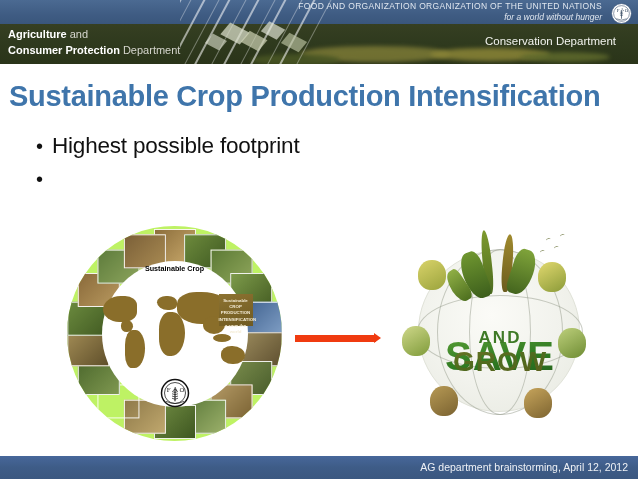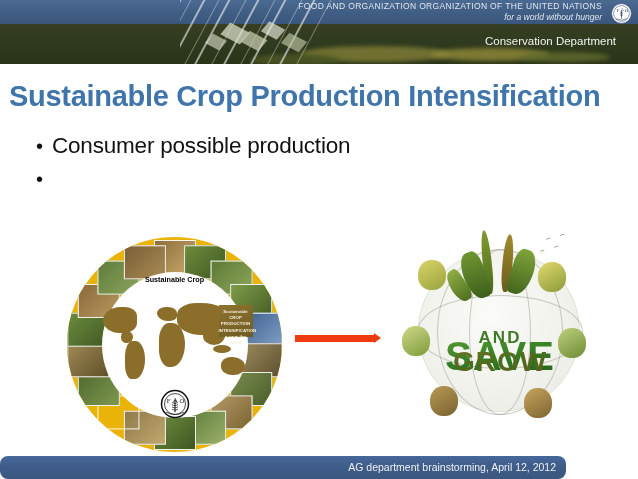--- a/index.html
+++ b/index.html
@@ -158,25 +158,25 @@
   .graphics {
     position: absolute;
     left: 0; top: 222px;
     width: 638px;
     height: 232px;
   }
 
   
   .collage {
     position: absolute;
-    left: 67px; top: 15px;
+    left: 67px; top: 4px;
     width: 215px; height: 215px;
     border-radius: 50%;
     overflow: hidden;
-    background: #eab308;
+    background: #bef264;
   }
   .collage-ring {
     position: absolute;
     inset: 0;
     border-radius: 50%;
   }
   .ph {
     position: absolute;
     left: 50%; top: 50%;
     width: 42px;
@@ -327,24 +327,23 @@
     width: 5px; height: 3px;
     border-top: 1.2px solid #9aa07a;
     border-radius: 50%;
     transform: rotate(-15deg);
   }
 
   
   .footer {
     position: absolute;
     left: 0; bottom: 0;
-    width: 566px;
+    width: 638px;
     height: 23px;
     background: linear-gradient(180deg,#47679a 0%, #3e5c87 50%, #3b5780 100%);
-    border-radius: 8px;
   }
   .footer-text {
     position: absolute;
     right: 10px; top: 5px;
     color: #eef1f6;
     font-size: 10.5px;
   }
 </style>
 </head>
 <body>
@@ -389,30 +388,38 @@
       <circle cx="20" cy="20" r="19" fill="#ffffff" stroke="#3a567c" stroke-width="1.5"></circle>
       <circle cx="20" cy="20" r="15" fill="none" stroke="#2b4161" stroke-width="1"></circle>
       <text x="11" y="18" font-family="Liberation Serif, serif" font-size="9" fill="#1f3550">F</text>
       <text x="18" y="16" font-family="Liberation Serif, serif" font-size="9" fill="#1f3550">A</text>
       <text x="26" y="18" font-family="Liberation Serif, serif" font-size="9" fill="#1f3550">O</text>
       <path d="M20 14 L20 30" stroke="#1f3550" stroke-width="1.3"></path>
       <path d="M17 17 q3 2 6 0 M17 20 q3 2 6 0 M17 23 q3 2 6 0" stroke="#1f3550" stroke-width="1" fill="none"></path>
       <path d="M10 30 q10 5 20 0" stroke="#1f3550" stroke-width="1" fill="none"></path>
     </svg>
 
+    <div class="dept">
+      <div>
+        <b>Agriculture</b><span class="light"> and</span>
+      </div>
+      <div>
+        <b>Consumer Protection</b><span class="light"> Department</span>
+      </div>
+    </div>
 
     <div class="hdr-right-label">Conservation Department</div>
   </div>
 
   <div class="slide-title">Sustainable Crop Production Intensification</div>
 
   <div class="bullets">
     <div class="bullet-row">
       <span class="bullet-dot">•</span>
-      <span class="bullet-text">Consumer possible production</span>
+      <span class="bullet-text">Highest possible footprint</span>
     </div>
     <div class="bullet-row">
       <span class="bullet-dot">•</span>
     </div>
   </div>
 
   <div class="graphics">
 
     <div class="collage">
       <div class="collage-ring">

